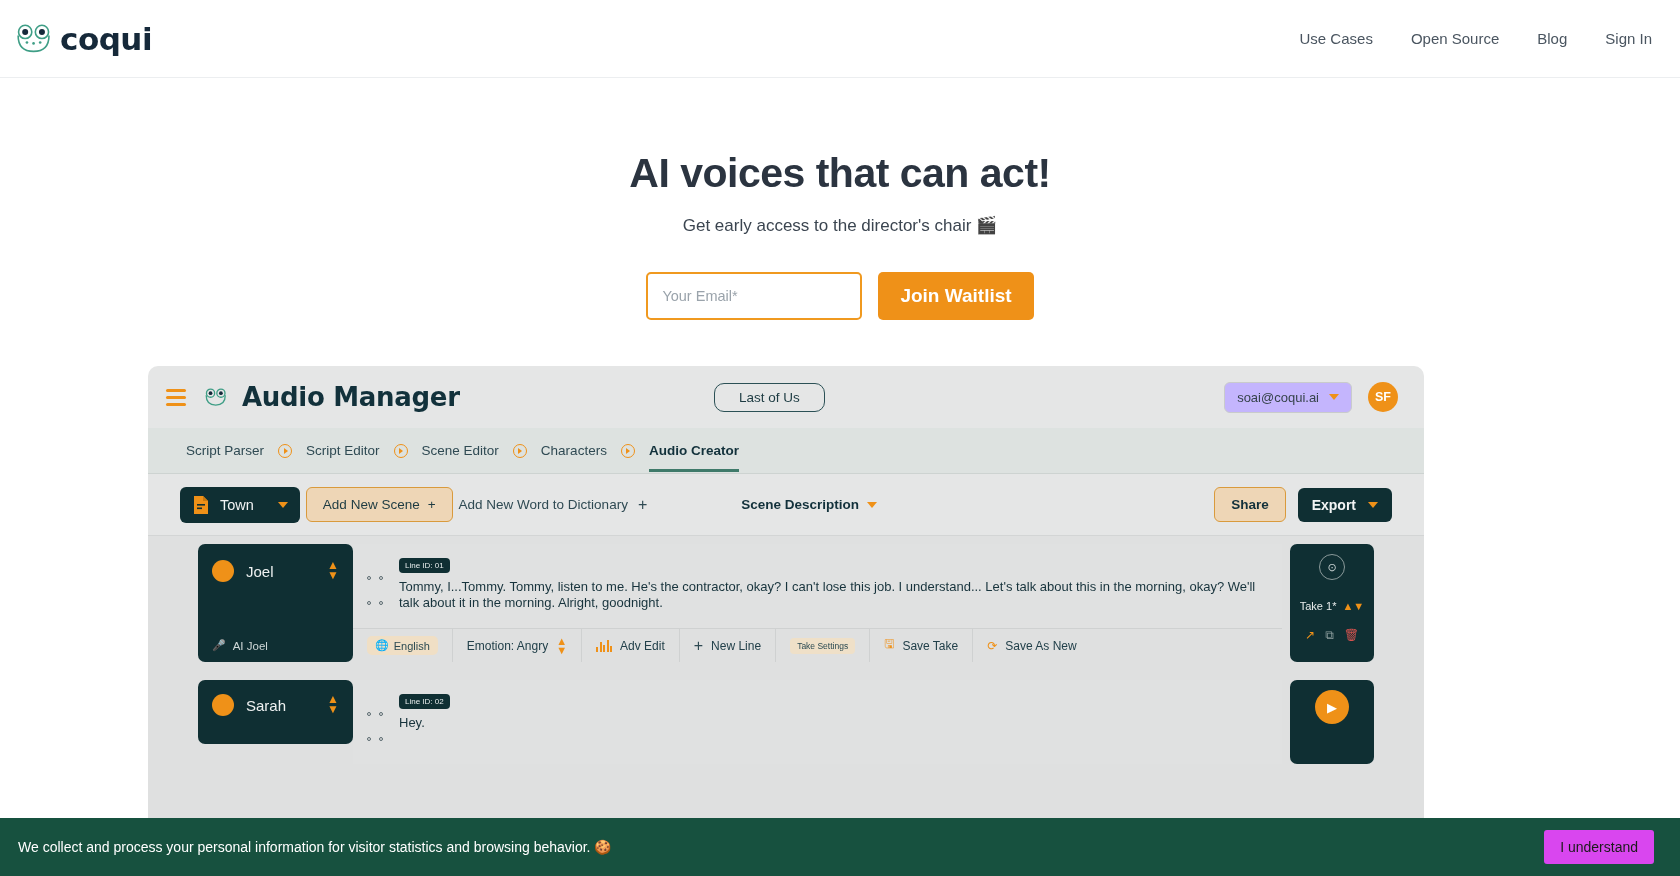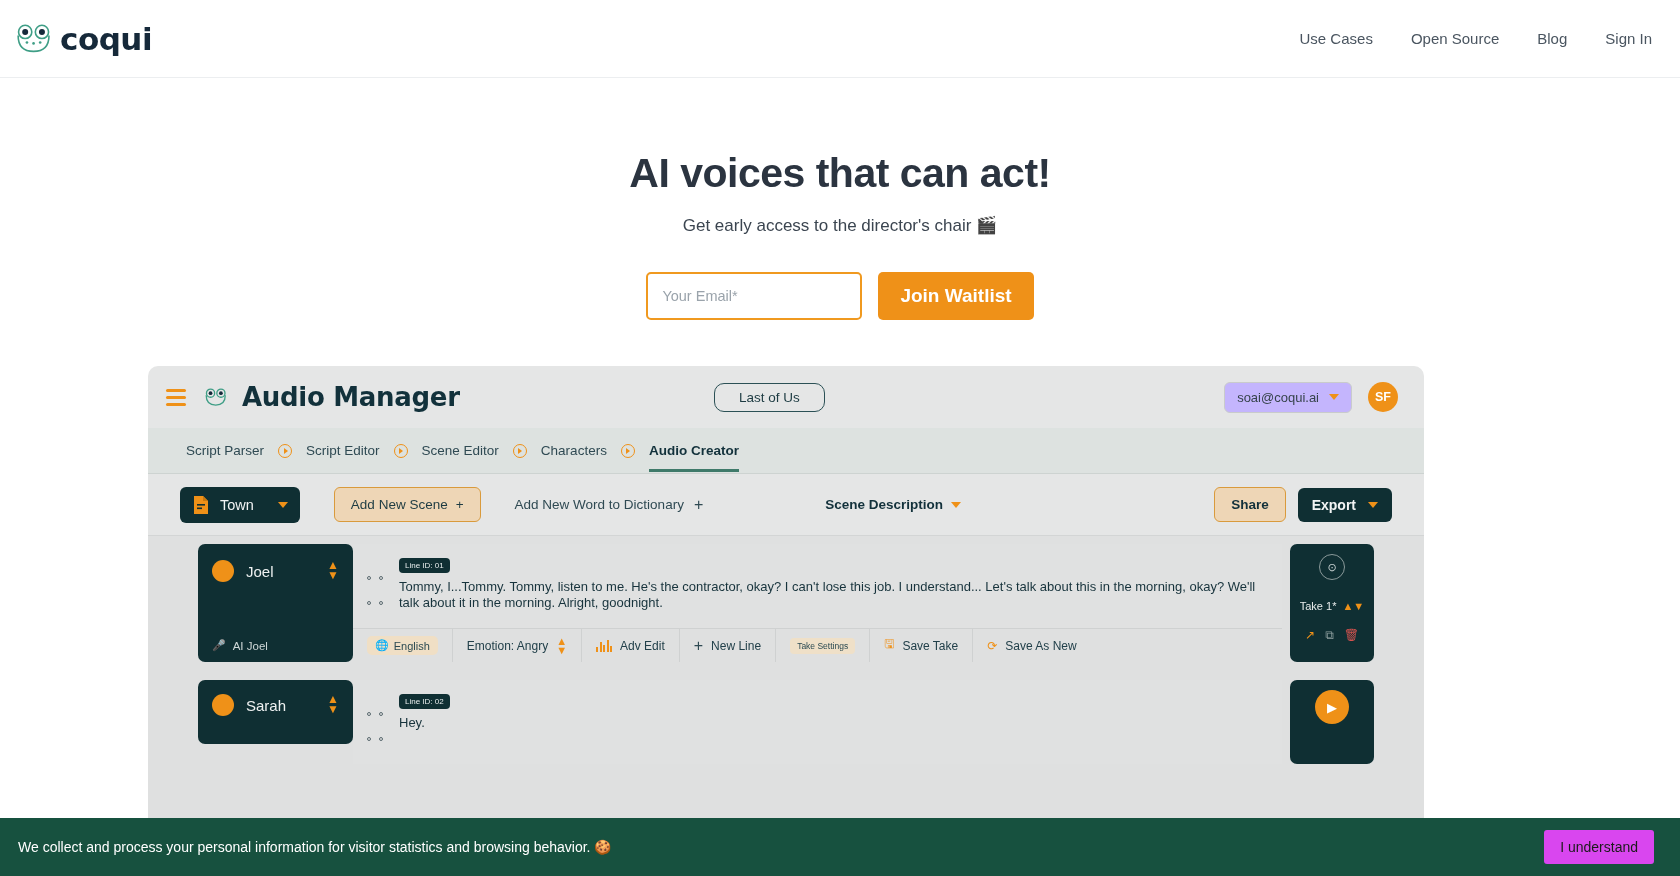--- a/index.html
+++ b/index.html
@@ -103,21 +103,21 @@
   }
   .sep {
     width: 14px; height: 14px; border-radius:50%;
     border: 1.5px solid #ef9118; display:flex; align-items:center; justify-content:center;
   }
   .sep::after { content:""; width:0;height:0;
     border-top:3px solid transparent;border-bottom:3px solid transparent;border-left:4px solid #ef9118; margin-left:1px; }
 
   
   .toolbar {
-    height: 62px; display:flex; align-items:center; gap: 34px;
+    height: 62px; display:flex; align-items:center; gap: 6px;
     padding: 0 32px; background:#e5e6e6; border-bottom:1px solid #d3d5d5;
   }
   .town-btn {
     display:flex; align-items:center; gap:10px;
     background:#0f2f33; border-radius:6px; padding: 8px 12px; cursor:pointer;
   }
   .doc-ic { width:18px;height:20px; }
   .town-label { color:#f2f4f4; font-size:14.5px; }
   .town-caret { margin-left: 14px; }
   .add-scene {

